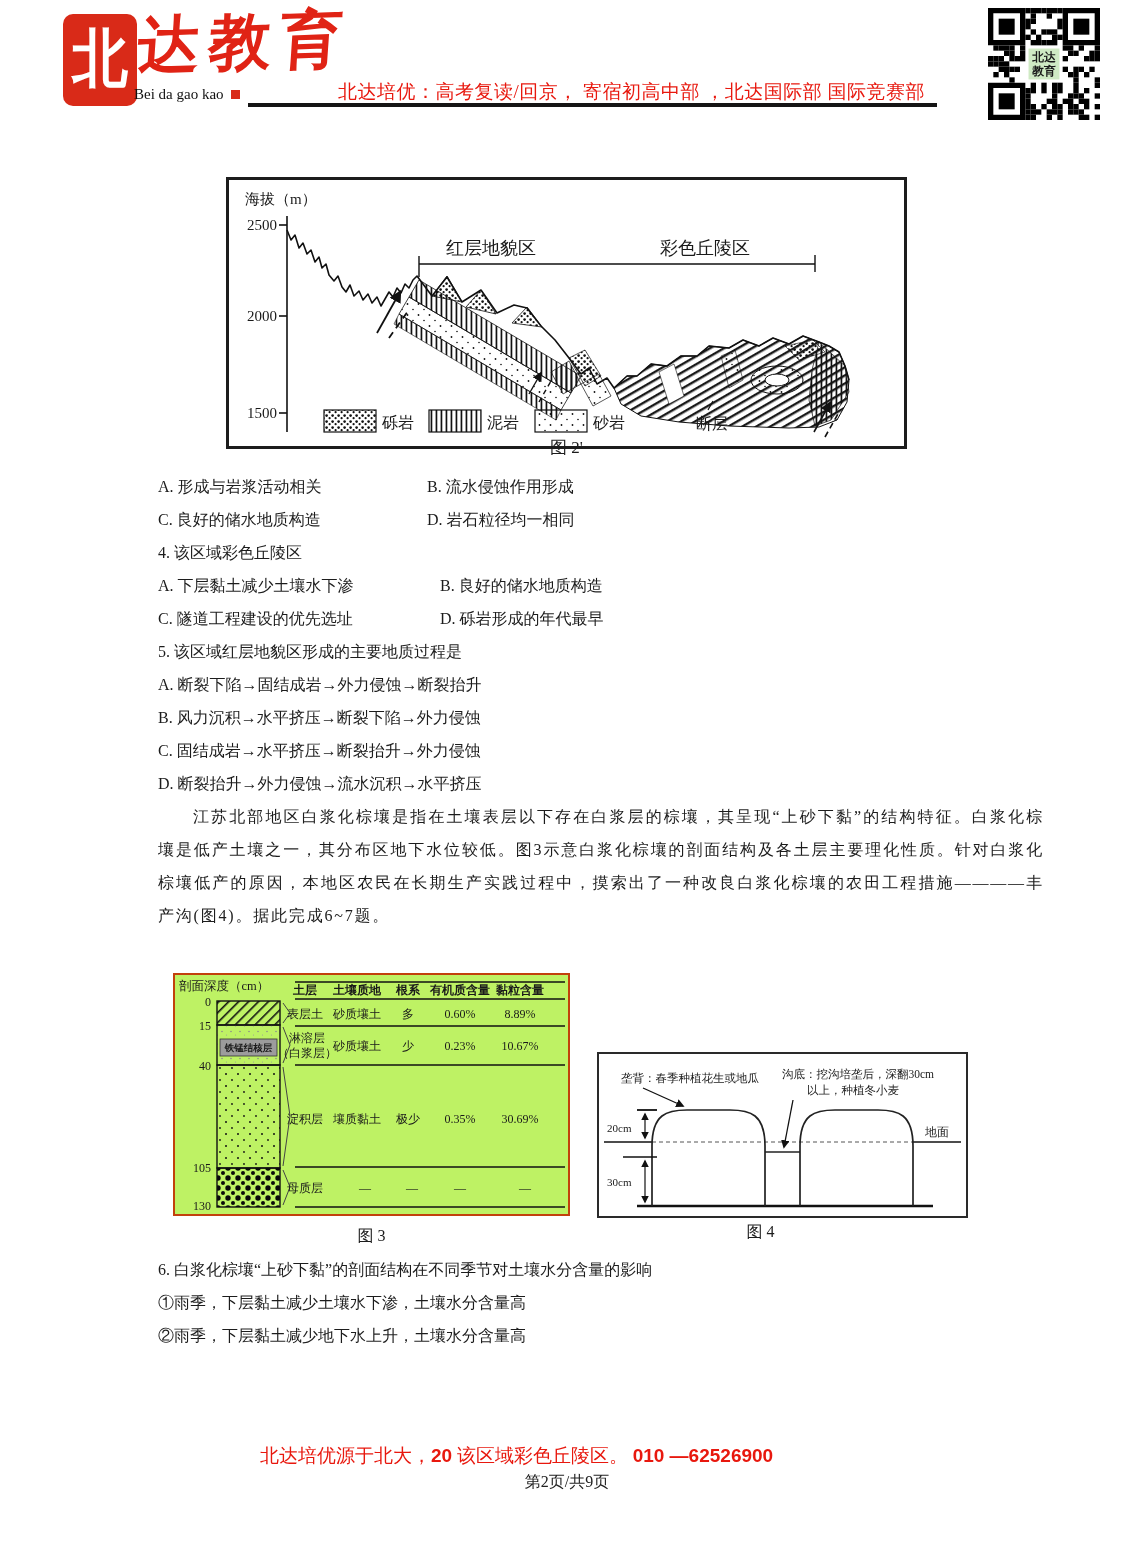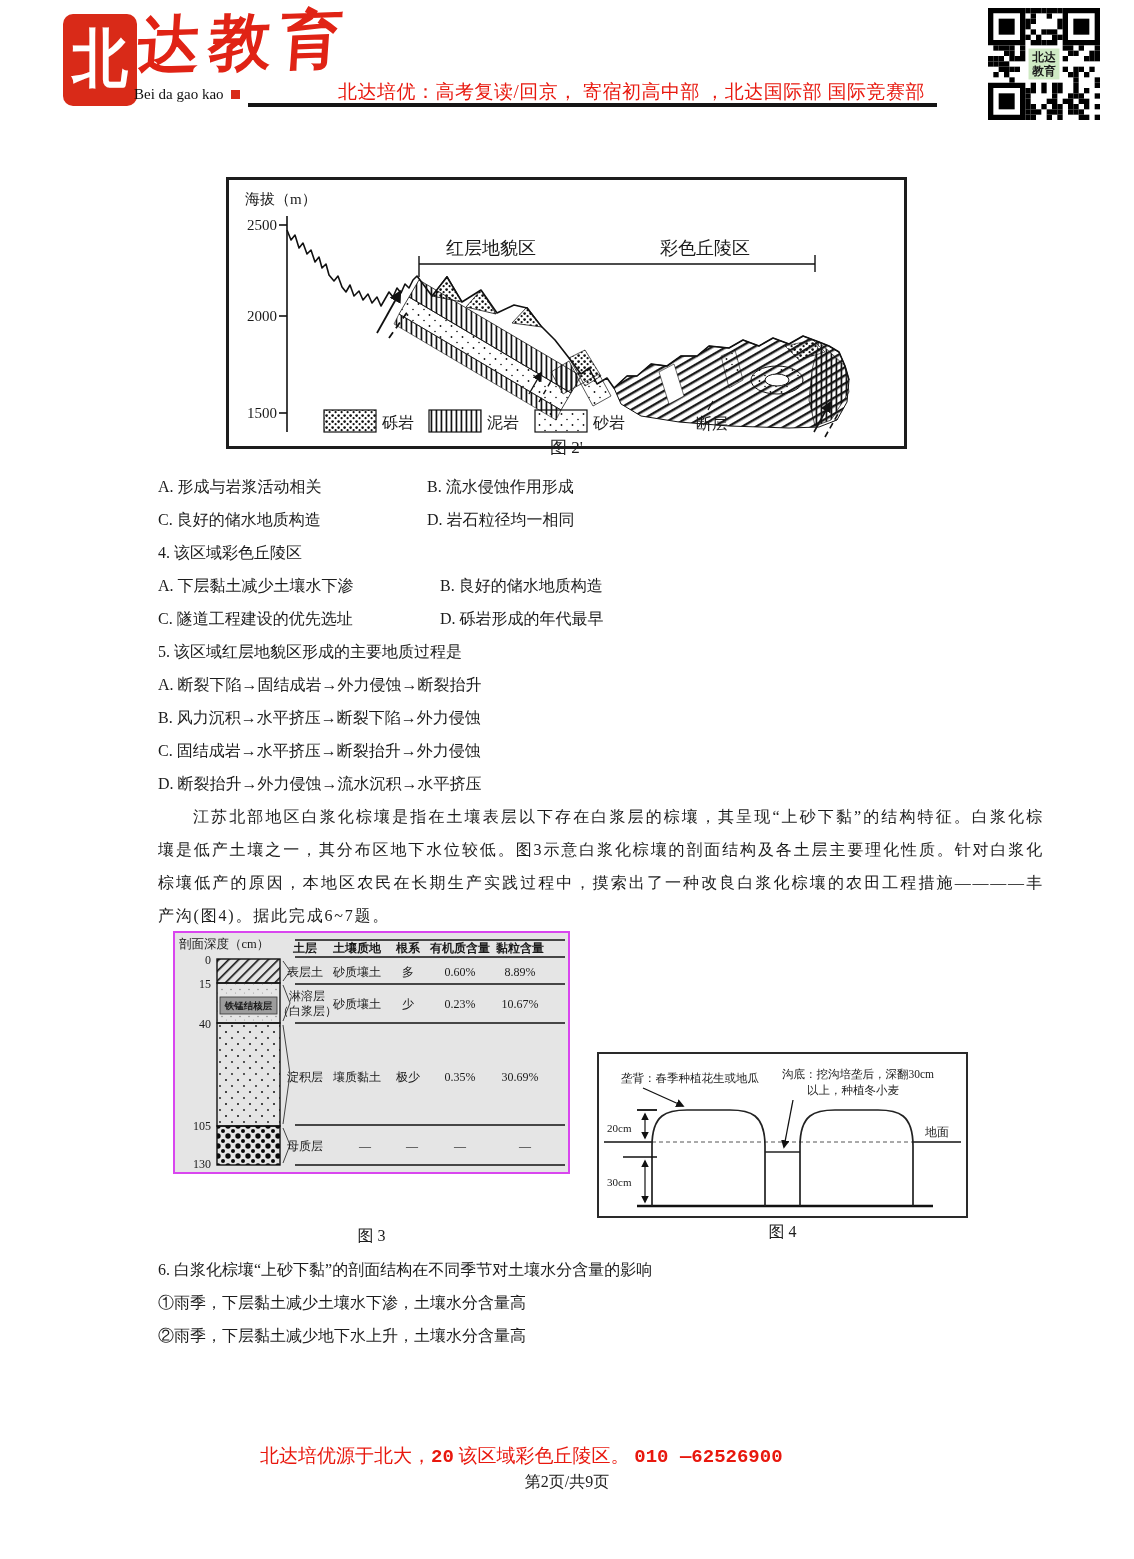--- a/index.html
+++ b/index.html
@@ -21,27 +21,27 @@
   .fig2-gap{position:absolute;left:795px;top:155px;width:24px;height:8px;background:#fff;}
   .fig2-cap{position:absolute;left:226px;top:436px;width:681px;text-align:center;font-size:17px;}
   
   .mtext{position:absolute;left:158px;top:470px;width:886px;font-size:16px;line-height:33px;}
   .line{height:33px;white-space:nowrap;}
   .c2a{display:inline-block;width:269px;}
   .c2b{display:inline-block;width:282px;}
   .passage{text-align:justify;text-indent:35px;letter-spacing:1.8px;line-height:33px;}
   .q6{position:absolute;left:158px;top:1253px;width:900px;font-size:16px;line-height:33px;}
   
-  .fig3{position:absolute;left:173px;top:931px;width:393px;height:239px;border:2px solid #d946ef;background:#e5e5e5;}
+  .fig3{position:absolute;left:173px;top:973px;width:393px;height:239px;border:2px solid #c2410c;background:#bef264;}
   .fig3-cap{position:absolute;left:173px;top:1226px;width:397px;text-align:center;font-size:16px;}
   .fig4{position:absolute;left:597px;top:1052px;width:367px;height:162px;border:2px solid #2a2a2a;background:#fff;}
-  .fig4-cap{position:absolute;left:597px;top:1222px;width:371px;text-align:center;font-size:16px;}
+  .fig4-cap{position:absolute;left:575px;top:1222px;width:371px;text-align:center;font-size:16px;}
   
   .footer-brand{position:absolute;left:260px;top:1443px;font-size:19px;color:#e8180e;white-space:nowrap;}
-  .footer-brand .num{font-family:Liberation Mono, monospace;font-weight:bold;margin-top:45px;}
+  .footer-brand .num{font-family:Liberation Sans, sans-serif;font-weight:bold;margin-top:45px;}
   .footer-page{position:absolute;left:0;top:1472px;width:1134px;text-align:center;font-size:16px;color:#222;}
   svg text{font-family:"Liberation Serif","DejaVu Serif",serif;fill:#1a1a1a;}
 </style>
 </head>
 <body>
 
 <div class="page">
 
   <div class="seal">
     <span>北</span>

